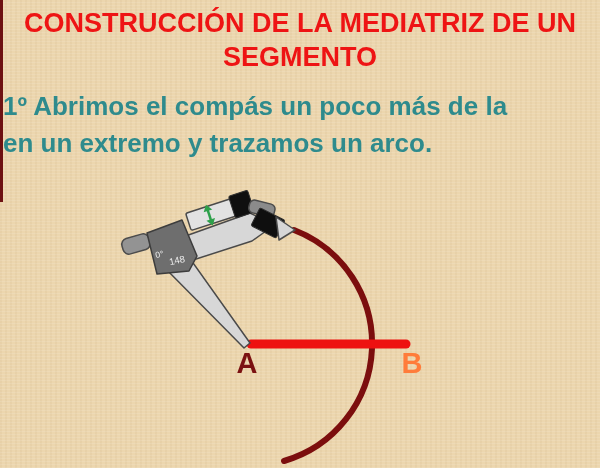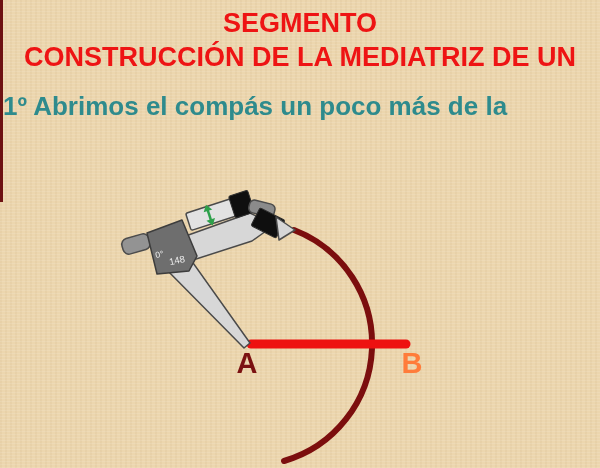--- a/index.html
+++ b/index.html
@@ -31,26 +31,27 @@
   svg text.dial{font-family:"Liberation Sans",sans-serif;}
 </style>
 </head>
 <body>
 
 <div id="slide" style="background-color: rgb(236, 214, 174);">
 
   <div class="edge-strip" style="background-color: rgb(110, 18, 18);"></div>
 
   <div class="title" style="color: rgb(238, 20, 20);">
+    <div>CONSTRUCCIÓN DE LA MEDIATRIZ DE UN</div>
     <div>SEGMENTO</div>
-    <div>CONSTRUCCIÓN DE LA MEDIATRIZ DE UN</div>
   </div>
 
   <div class="instruction" style="color: rgb(46, 139, 141);">
     <div>1º Abrimos el compás un poco más de la</div>
+    <div>en un extremo y trazamos un arco.</div>
   </div>
 
   <svg class="diagram-svg" width="600" height="468" viewBox="0 0 600 468">
 
     <path d="M 294 230 A 122 122 0 0 1 284 461" fill="none" stroke-width="6" stroke-linecap="round" stroke="#7c0e0e"></path>
 
     <path d="M 251 344 L 406 344" fill="none" stroke-width="9" stroke-linecap="round" stroke="#ee1111"></path>
 
     <g stroke-linejoin="round">
 

